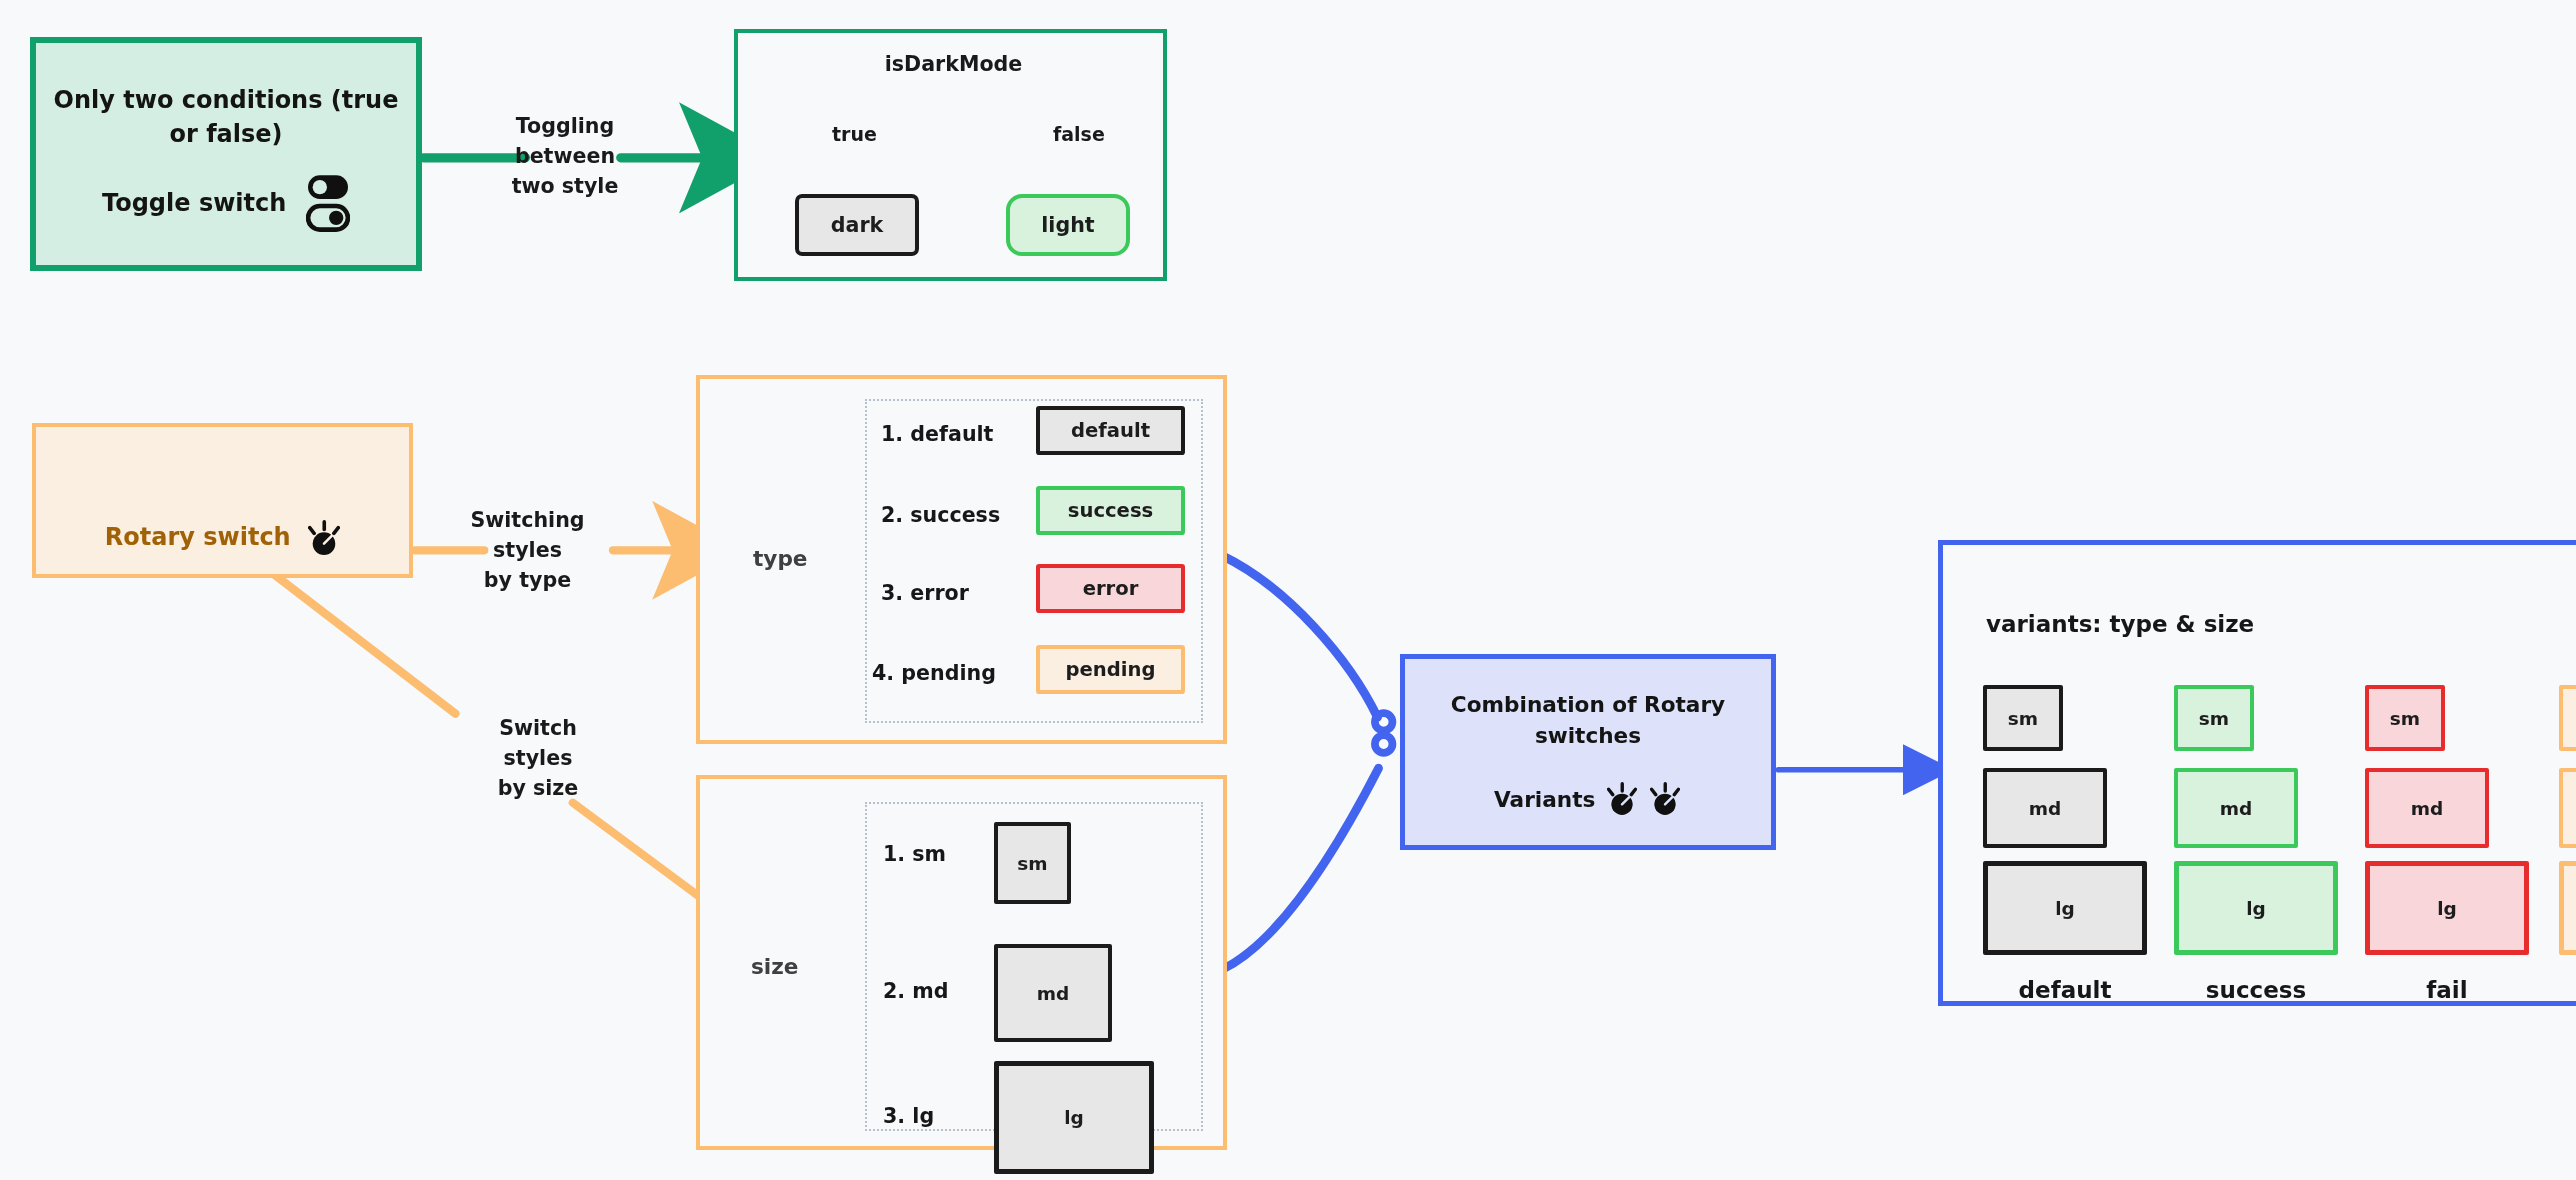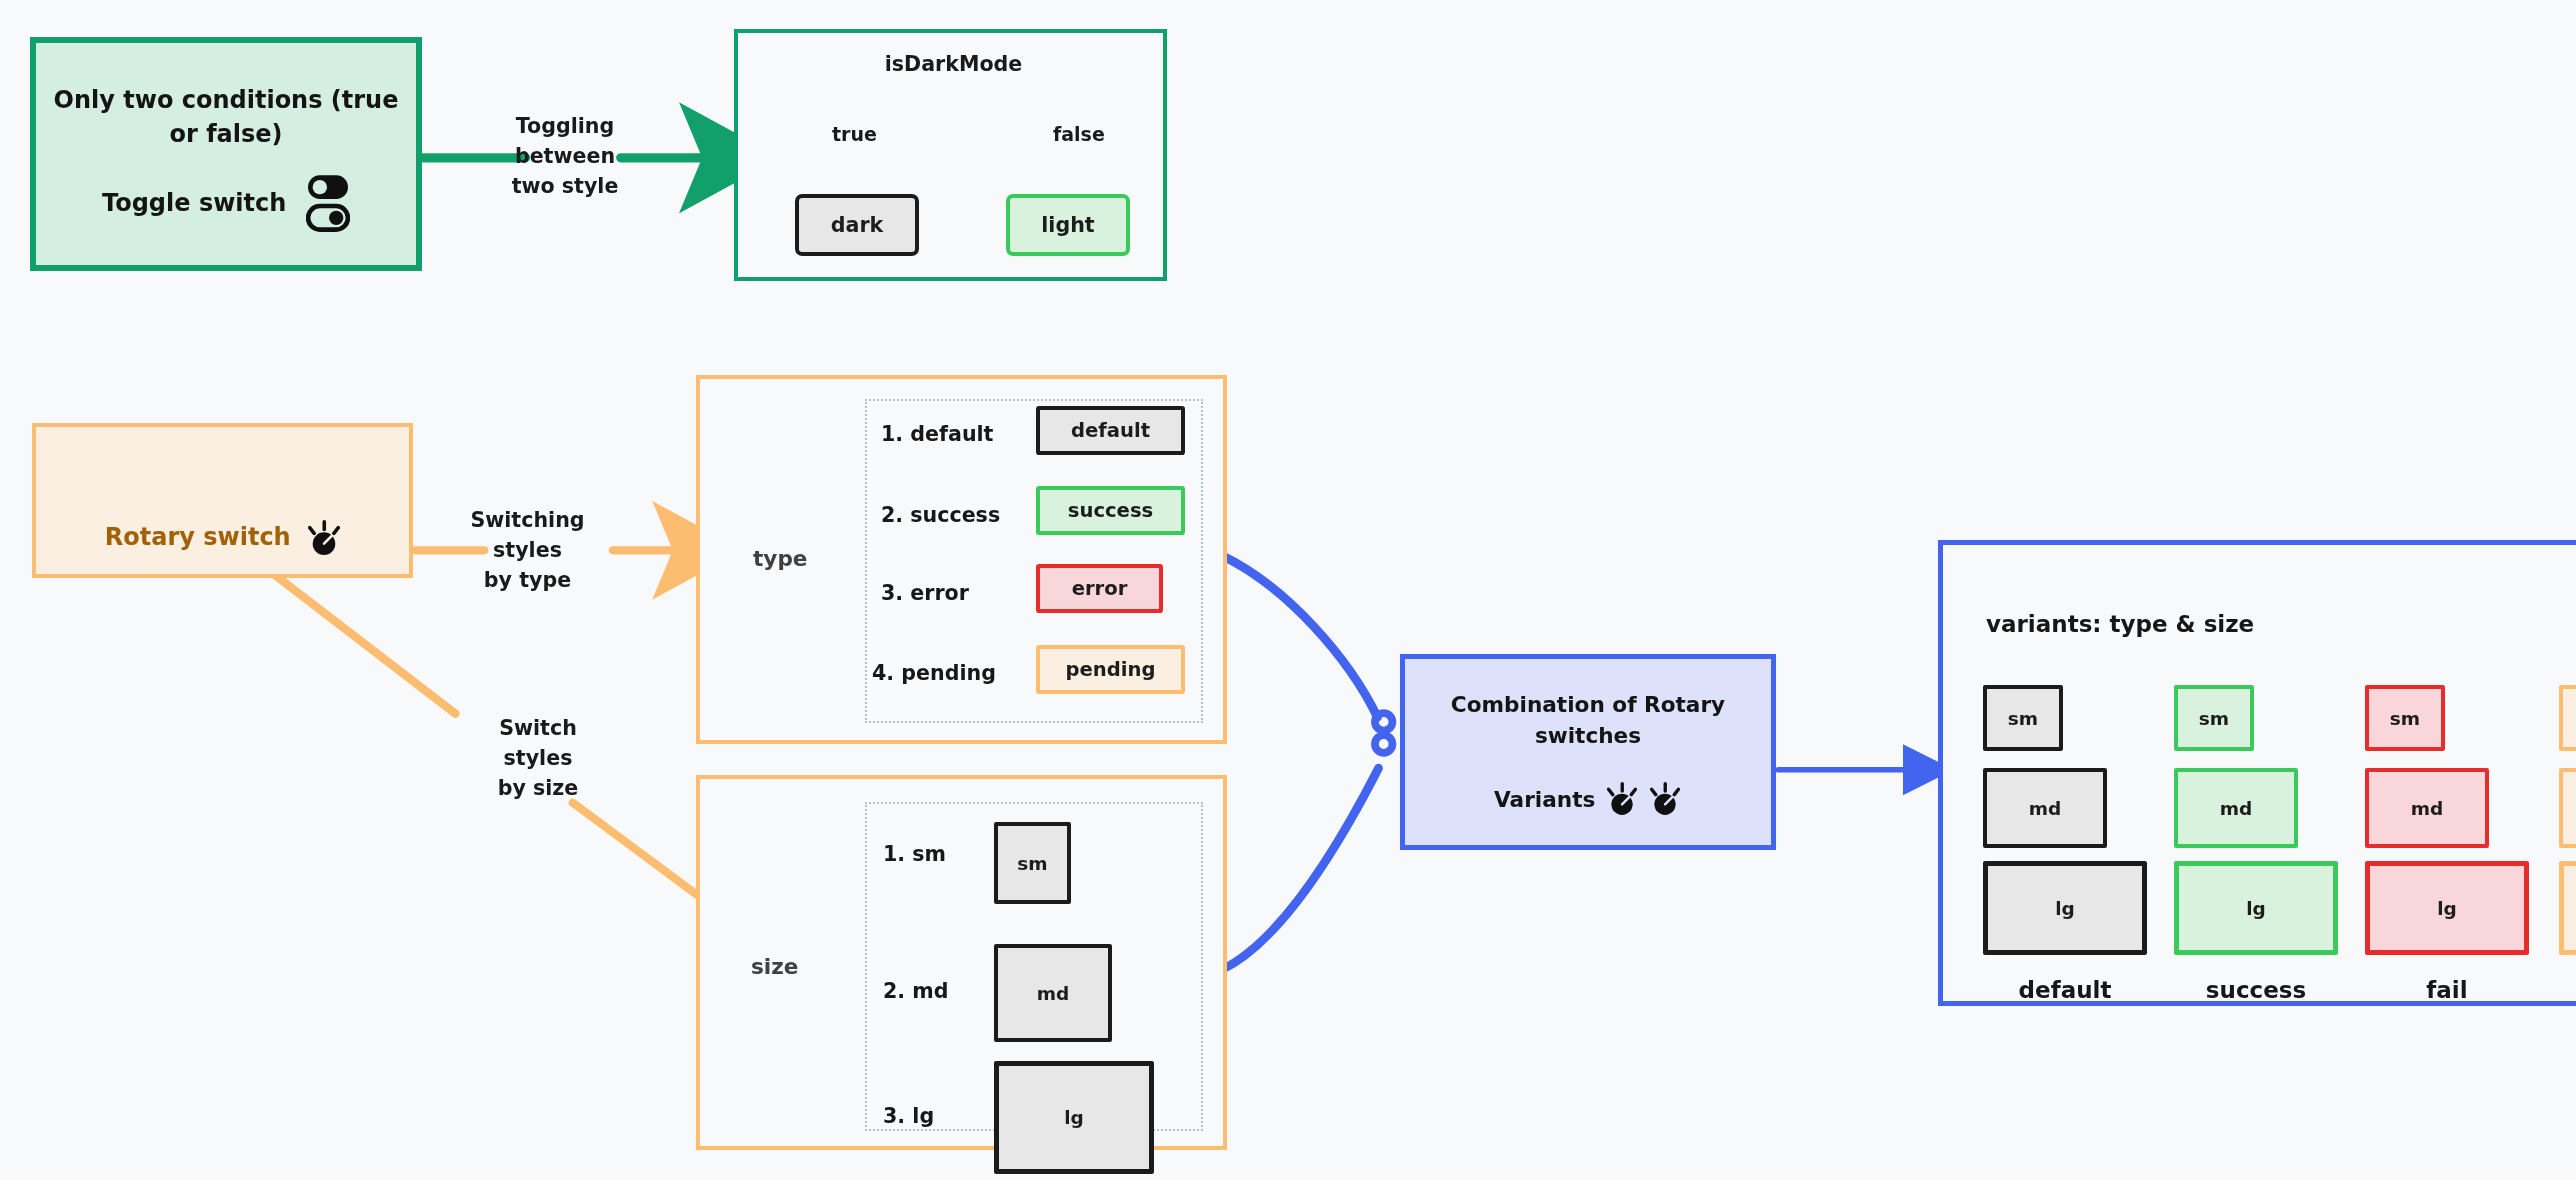--- a/index.html
+++ b/index.html
@@ -269,21 +269,21 @@
   </div>
 
   <div class="panel green-panel">
     <div class="lbl" style="left:0;right:0;top:16.5px;text-align:center;font-size:20.6px;">isDarkMode</div>
     <div class="lbl" style="left:88px;top:88px;font-size:19px;">true</div>
     <div class="lbl" style="left:309px;top:88px;font-size:19px;">false</div>
 
     <div class="chip" style="left:57px;top:161px;width:124px;height:62px;border-width:4.6px;border-radius:7.2px;
                 border-color:#1b1b1b;background:#e7e7e7;font-size:20.6px;">dark</div>
 
-    <div class="chip" style="left:268px;top:161px;width:124px;height:62px;border-width:4.6px;border-radius:7px;
+    <div class="chip" style="left:268px;top:161px;width:124px;height:62px;border-width:4.6px;border-radius:16px;
                 border-color:#3cc95b;background:#d8f2dd;font-size:20.6px;">light</div>
   </div>
 
   <div class="lbl" style="left:492px;top:112px;font-size:20.6px;text-align:center;width:134px;">Toggling
 between
 two style</div>
 
   <div class="panel orange-card">
     <div class="rotary-row">
       <span class="tl">Rotary switch</span>
@@ -313,21 +313,21 @@
 
     <div class="row-label" style="left:181px;top:43px;">1. default</div>
     <div class="chip" style="left:336px;top:27px;width:149px;height:49px;border-width:4.1px;border-radius:3.1px;
                 border-color:#1b1b1b;background:#e7e7e7;font-size:19.6px;">default</div>
 
     <div class="row-label" style="left:181px;top:124px;">2. success</div>
     <div class="chip" style="left:336px;top:107px;width:149px;height:49px;border-width:4.1px;border-radius:3.1px;
                 border-color:#3cc95b;background:#d8f2dd;font-size:19.6px;">success</div>
 
     <div class="row-label" style="left:181px;top:202px;">3. error</div>
-    <div class="chip" style="left:336px;top:185px;width:127px;height:49px;border-width:4.1px;border-radius:3.1px;
+    <div class="chip" style="left:336px;top:185px;width:149px;height:49px;border-width:4.1px;border-radius:3.1px;
                 border-color:#e62c2c;background:#f8d6da;font-size:19.6px;">error</div>
 
     <div class="row-label" style="left:172px;top:282px;">4. pending</div>
     <div class="chip" style="left:336px;top:266px;width:149px;height:49px;border-width:4.1px;border-radius:3.1px;
                 border-color:#fcbd71;background:#fbefe2;font-size:19.6px;">pending</div>
   </div>
 
   <div class="panel orange-panel op-size">
     <div class="axis-name" style="left:31px;top:175px;">size</div>
 

